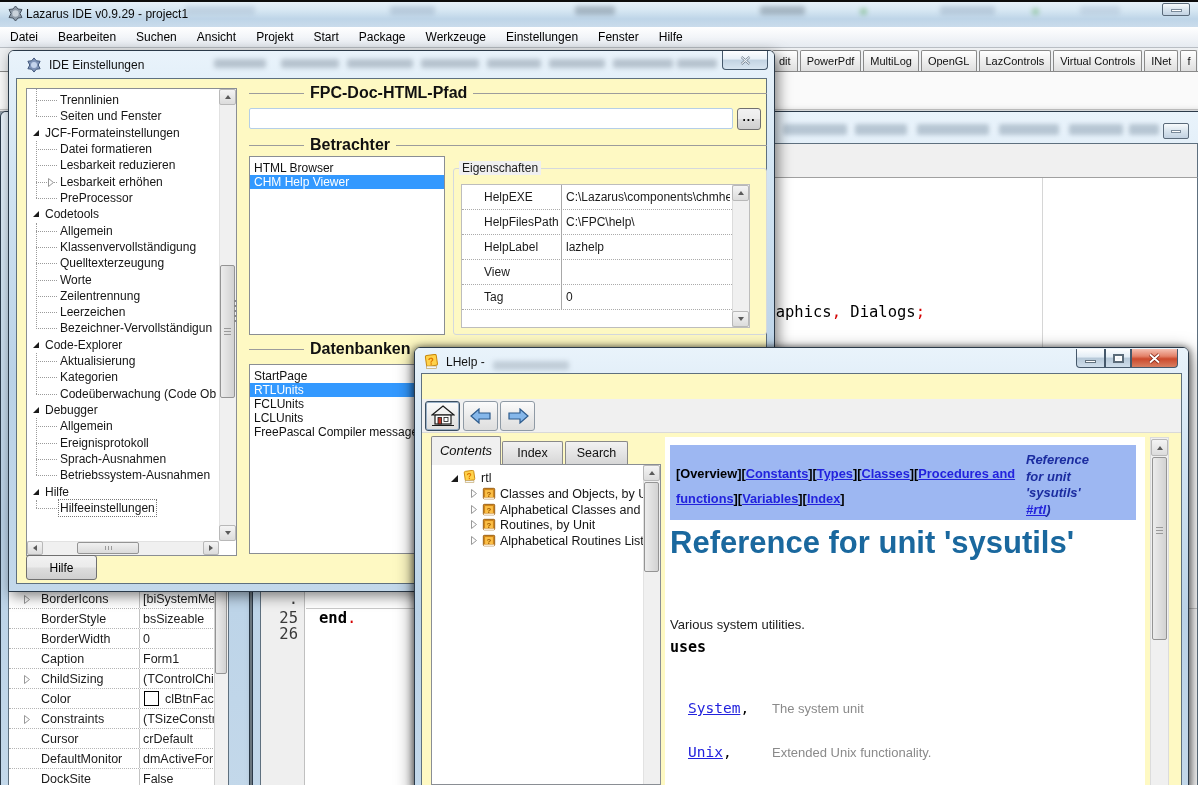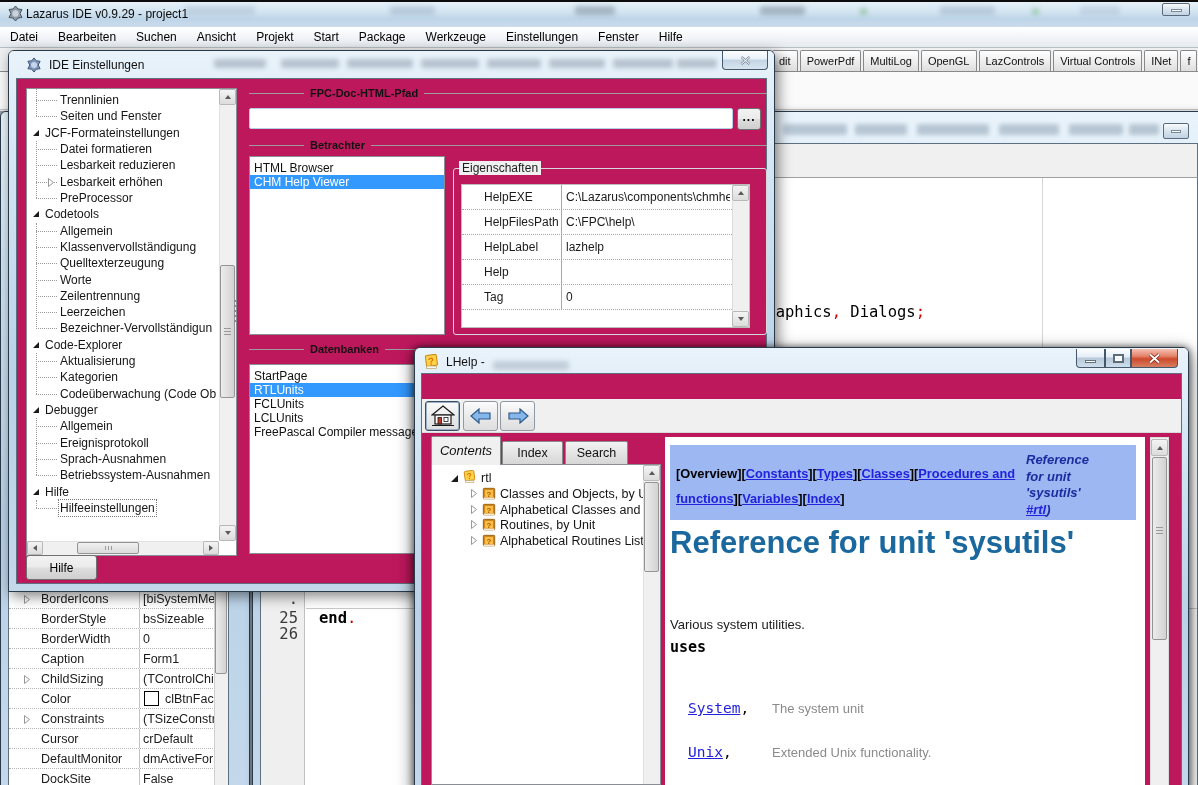--- a/index.html
+++ b/index.html
@@ -6,21 +6,21 @@
 html,body { width:1198px; height:785px; overflow:hidden; }
 body { font-family:"Liberation Sans",sans-serif; background:#93a2ae; position:relative; }
 .abs { position:absolute; }
 
 
 .aero-win { position:absolute; border:1px solid #2b3a49; border-radius:6px 6px 0 0; }
 .aero-glass {
   position:absolute; inset:0; border-radius:5px 5px 0 0;
   background:linear-gradient(180deg,#e9f3fb 0%,#d3e5f3 22%,#bad2e7 60%,#c3d8ea 100%);
 }
-.aero-client { position:absolute; background:#be185d; border:1px solid #5e707f; }
+.aero-client { position:absolute; background:#fef9c3; border:1px solid #5e707f; }
 .caption-text { position:absolute; font-size:12px; color:#101010; white-space:nowrap; }
 
 
 .capbtns { position:absolute; display:flex; height:19px; }
 .capbtn { border:1px solid #45586b; border-top:none; background:linear-gradient(180deg,#fdfeff 0%,#e2ecf5 45%,#b6c8d8 50%,#cfdeeb 100%); display:flex; align-items:center; justify-content:center; }
 .capbtn.first { border-radius:0 0 0 4px; }
 .capbtn.close { border-radius:0 0 4px 0; background:linear-gradient(180deg,#f6c0b2 0%,#e38269 40%,#cc4a2d 55%,#d87f62 100%); }
 
 
 .w7btn { position:absolute; border:1px solid #707070; border-radius:3px;
@@ -88,21 +88,21 @@
 .tnode.focused .lbl { outline:1px dotted #777; outline-offset:1px; }
 .tglyph-exp { position:absolute; width:0; height:0; border-left:6px solid transparent; border-bottom:6px solid #1a1a1a; }
 .tglyph-col, .hglyph-col, .oi-expand { position:absolute; }
 .tglyph-col svg, .hglyph-col svg, .oi-expand svg { display:block; }
 .tstub { position:absolute; height:1px; border-top:1px dotted #9a9a9a; }
 .tvline { position:absolute; width:1px; border-left:1px dotted #9a9a9a; }
 
 #dlg-splitter-dots { position:absolute; }
 #dlg-splitter-dots i { display:block; width:2px; height:2px; background:#8a8a8a; margin:3px 0; }
 
-.divider { position:absolute; display:flex; align-items:center; font-size:11px; font-weight:bold; color:#111; }
+.divider { position:absolute; display:flex; align-items:center; font-size:16px; font-weight:bold; color:#111; }
 .divider .dl { width:55px; height:1px; background:#9c9c9c; margin-right:6px; }
 .divider .dr { flex:1; height:1px; background:#9c9c9c; margin-left:6px; }
 
 .listbox { position:absolute; background:#fff; border:1px solid #8a8e94; overflow:hidden; }
 .lrow { height:14px; line-height:14px; font-size:12px; color:#111; padding-left:4px; white-space:nowrap; }
 .lrow.sel { background:#3399ff; color:#fff; }
 
 .groupbox { position:absolute; border:1px solid #d5d9dd; border-radius:3px; }
 .grouplabel { position:absolute; font-size:12px; color:#1b1b1b; background:#f0f0f0; padding:0 3px; }
 
@@ -403,21 +403,21 @@
         </div>
         <div class="pg-row" style="top:50px">
           <span class="pg-name">HelpLabel</span>
           <span class="pg-value">lazhelp</span>
         </div>
         <div class="pg-row" style="top:25px">
           <span class="pg-name">HelpFilesPath</span>
           <span class="pg-value">C:\FPC\help\</span>
         </div>
         <div class="pg-row" style="top:75px">
-          <span class="pg-name">Help</span>
+          <span class="pg-name">View</span>
           <span class="pg-value"></span>
         </div>
         <div class="pg-row" style="top:100px">
           <span class="pg-name">Tag</span>
           <span class="pg-value">0</span>
         </div>
         <span class="pg-colsep" style="left:99px;height:125px"></span>
         <div class="sb-track" style="right:0;top:0;bottom:0;width:17px;border-left:1px solid #dcdcdc"></div>
         <div class="sb-btn" style="right:0;top:0;width:17px;height:16px">
           <span class="tri up"></span>

